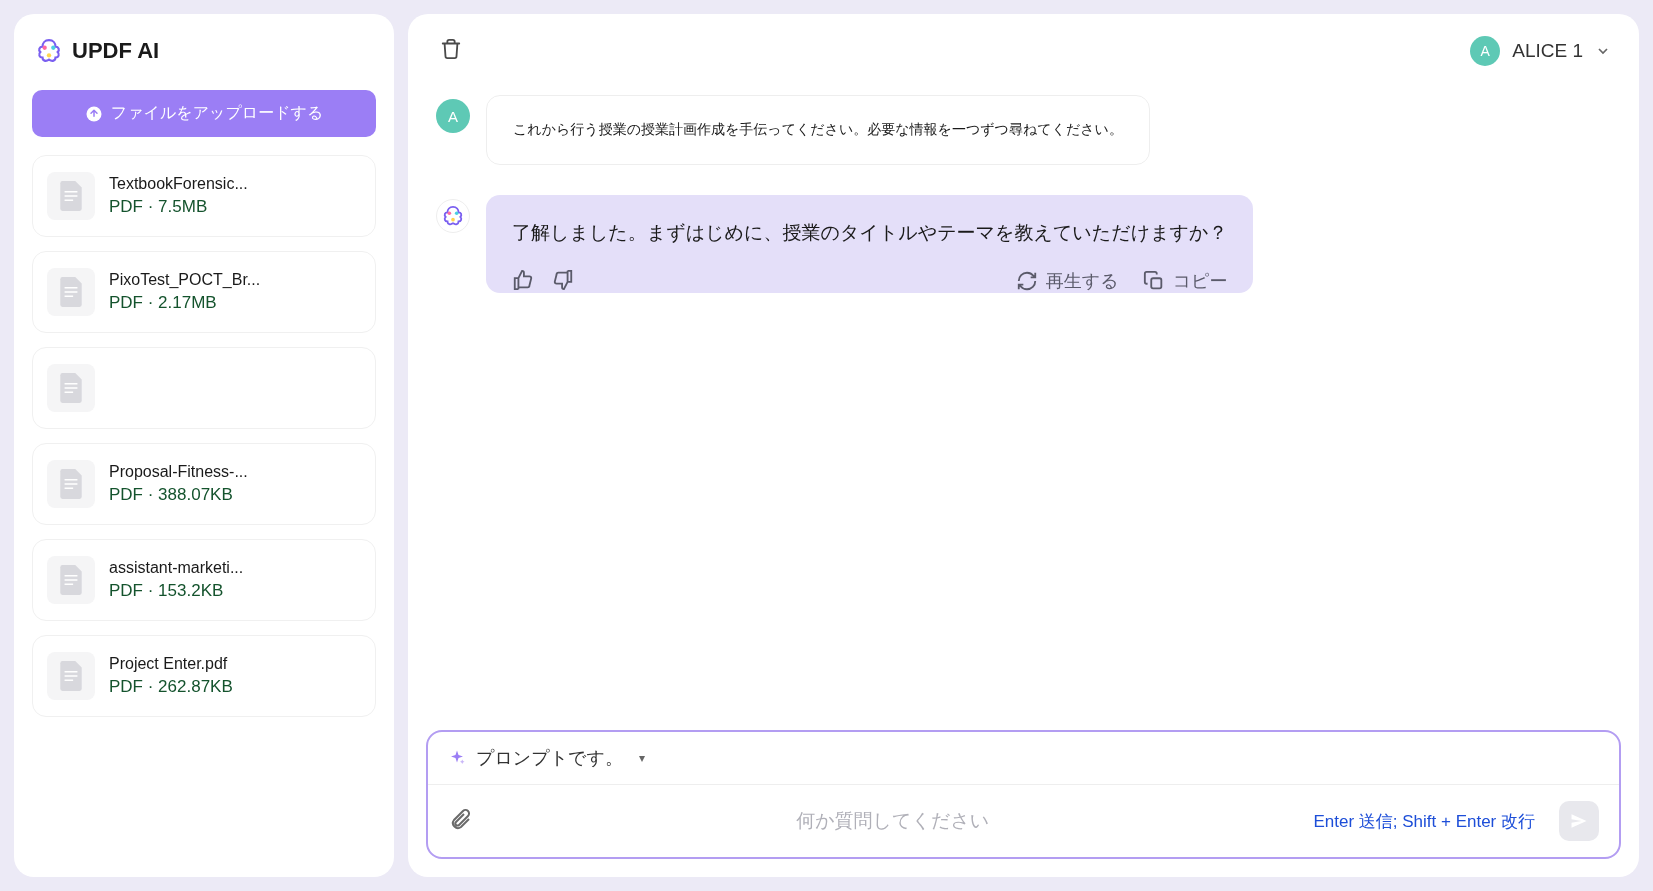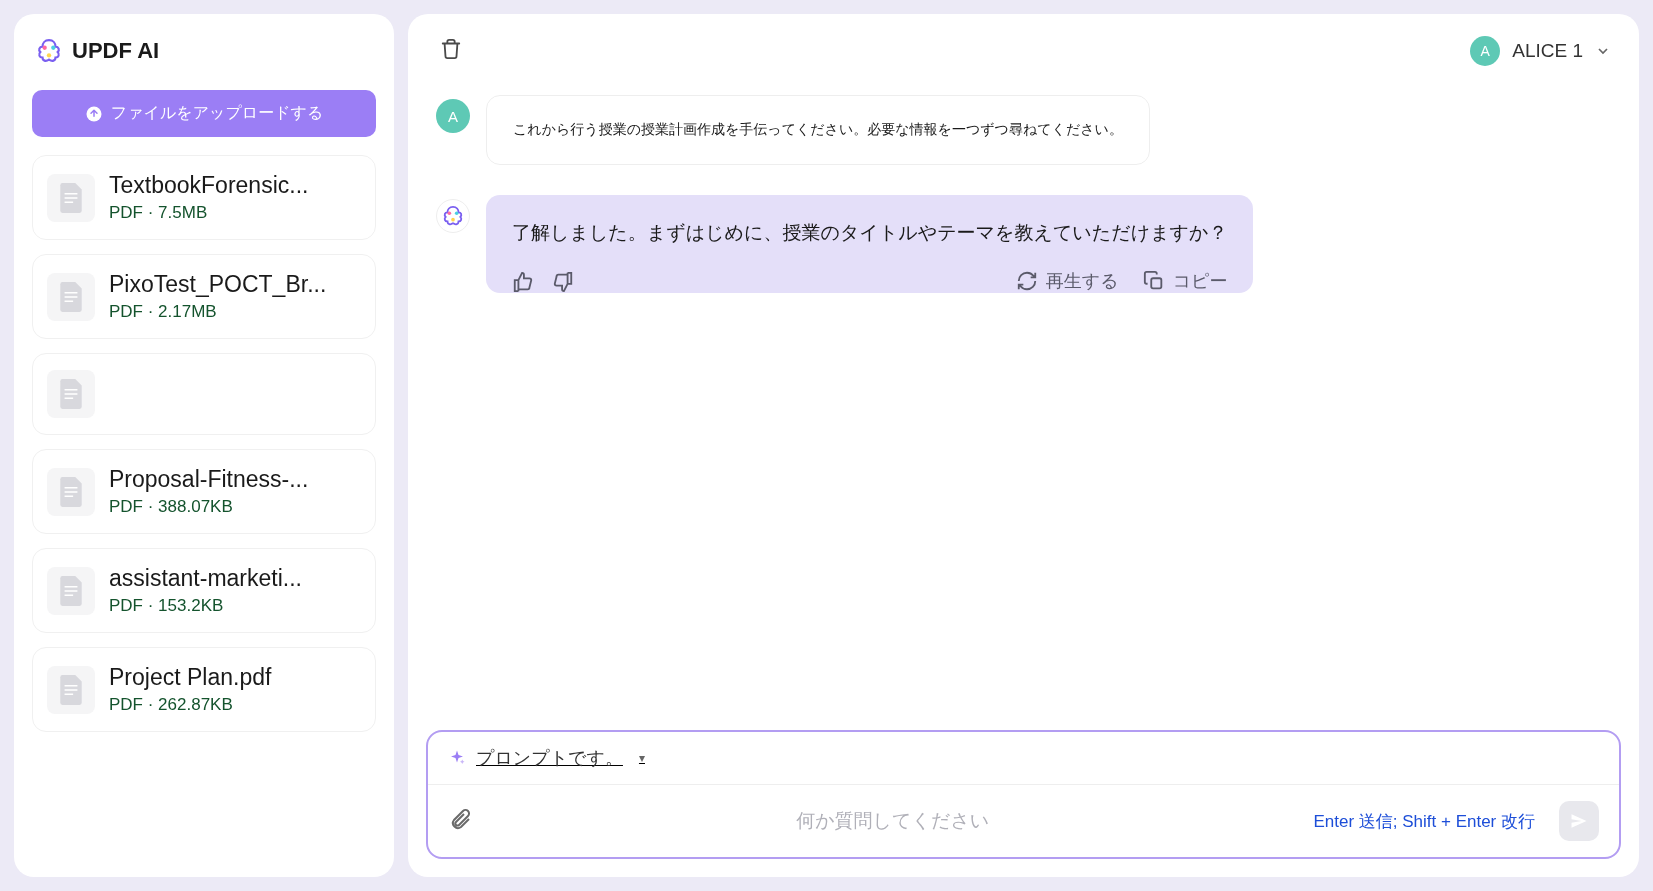--- a/index.html
+++ b/index.html
@@ -8,46 +8,46 @@
 .sidebar-header { display: flex; align-items: center; gap: 10px; margin-bottom: 20px; padding: 6px 4px; }
 .logo-icon { width: 26px; height: 26px; }
 .app-title { font-size: 22px; font-weight: 700; color: #1a1a1a; }
 .upload-btn { background: #9b7ef5; color: #fff; border: none; border-radius: 10px; padding: 13px; font-size: 16px; display: flex; align-items: center; justify-content: center; gap: 8px; cursor: pointer; margin-bottom: 18px; text-align: center; }
 .upload-btn svg { width: 18px; height: 18px; }
 .file-list { display: flex; flex-direction: column; gap: 14px; overflow-y: auto; flex: 1; }
 .file-item { background: #fff; border: 1px solid #f0f0f0; border-radius: 14px; padding: 16px 14px; display: flex; align-items: center; gap: 14px; cursor: pointer; }
 .file-icon { width: 48px; height: 48px; background: #f5f5f6; border-radius: 8px; display: flex; align-items: center; justify-content: center; flex-shrink: 0; }
 .file-icon svg { width: 26px; height: 30px; fill: #d8d8dd; }
 .file-info { flex: 1; min-width: 0; }
-.file-name { font-size: 23px; color: #1a1a1a; white-space: nowrap; overflow: hidden; text-overflow: ellipsis; margin-bottom: 4px; }
+.file-name { font-size: 16px; color: #1a1a1a; white-space: nowrap; overflow: hidden; text-overflow: ellipsis; margin-bottom: 4px; }
 .file-meta { font-size: 17px; color: #14532d; }
 .main { flex: 1; background: #fff; border-radius: 20px; display: flex; flex-direction: column; overflow: hidden; position: relative; }
 .main-header { display: flex; align-items: center; justify-content: space-between; padding: 20px 28px; }
 .trash-btn { background: none; border: none; cursor: pointer; color: #4a4a4a; padding: 4px; }
 .trash-btn svg { width: 22px; height: 22px; }
 .user-area { display: flex; align-items: center; gap: 12px; cursor: pointer; }
 .user-avatar { width: 30px; height: 30px; border-radius: 50%; background: #5ec9b5; color: #fff; display: flex; align-items: center; justify-content: center; font-size: 14px; font-weight: 500; }
 .user-name { font-size: 19px; color: #333; font-weight: 500; }
 .chevron-down { width: 16px; height: 16px; }
 .chat-area { flex: 1; padding: 8px 28px; overflow-y: auto; }
 .message-row { display: flex; gap: 16px; margin-bottom: 30px; align-items: flex-start; }
 .msg-avatar { width: 34px; height: 34px; border-radius: 50%; flex-shrink: 0; display: flex; align-items: center; justify-content: center; margin-top: 4px; }
 .msg-avatar.user { background: #5ec9b5; color: #fff; font-size: 15px; }
 .msg-avatar.ai { background: #fff; border: 1px solid #eee; }
 .msg-avatar.ai svg { width: 22px; height: 22px; }
 .user-bubble { background: #fff; border: 1px solid #eee; border-radius: 14px; padding: 22px 26px; font-size: 14px; color: #1a1a1a; line-height: 1.7; max-width: 940px; }
 .ai-bubble { background: #e4dff9; border-radius: 14px; padding: 22px 26px 0; max-width: 820px; }
 .ai-text { font-size: 19px; color: #1a1a1a; line-height: 1.7; margin-bottom: 20px; }
-.ai-actions { display: flex; align-items: flex-end; justify-content: space-between; }
+.ai-actions { display: flex; align-items: flex-start; justify-content: space-between; }
 .action-left { display: flex; gap: 18px; }
 .action-right { display: flex; gap: 24px; }
 .action-btn { background: none; border: none; cursor: pointer; display: flex; align-items: center; gap: 8px; color: #5a5a6a; font-size: 18px; }
 .action-btn svg { width: 22px; height: 22px; }
 .input-container { margin: 12px 18px 18px; border: 2px solid #b39df2; border-radius: 16px; background: #fff; }
-.prompt-bar { padding: 14px 20px; display: flex; align-items: center; gap: 10px; border-bottom: 1px solid #eee; cursor: pointer; text-decoration: underline; }
+.prompt-bar { padding: 14px 20px; display: flex; align-items: center; gap: 10px; border-bottom: 1px solid #eee; cursor: pointer; }
 .sparkle-icon { width: 18px; height: 18px; }
 .prompt-label { font-size: 18px; color: #333; }
 .prompt-arrow { font-size: 12px; color: #666; margin-left: 6px; }
 .input-row { display: flex; align-items: center; padding: 16px 20px; gap: 16px; }
 .attach-btn { background: none; border: none; cursor: pointer; color: #6a6a6a; }
 .attach-btn svg { width: 24px; height: 24px; }
 .chat-input { flex: 1; border: none; outline: none; font-size: 19px; color: #333; background: transparent; text-align: center; }
 .chat-input::placeholder { color: #b0b0b8; }
 .hint-text { font-size: 17px; color: #1d4ed8; margin-right: 8px; }
 .send-btn { width: 40px; height: 40px; background: #e8e8ed; border: none; border-radius: 10px; cursor: pointer; display: flex; align-items: center; justify-content: center; }
@@ -131,21 +131,21 @@
     </div>
       </div>
       <div class="file-item">
     <div class="file-icon">
       <svg viewBox="0 0 24 28">
             <path d="M4 0h12l6 6v20a2 2 0 01-2 2H4a2 2 0 01-2-2V2a2 2 0 012-2z"></path>
             <path d="M6 10h12M6 14h12M6 18h8" stroke="#fff" stroke-width="1.5"></path>
           </svg>
     </div>
     <div class="file-info">
-      <div class="file-name">Project Plan.pdf</div>
+      <div class="file-name">Project Enter.pdf</div>
       <div class="file-meta">PDF · 262.87KB</div>
     </div>
       </div>
     </div>
 </div>
 
 <div class="main">
   <div class="main-header">
     <button class="trash-btn">
       <svg viewBox="0 0 24 24" fill="none" stroke="currentColor" stroke-width="2" stroke-linecap="round">

